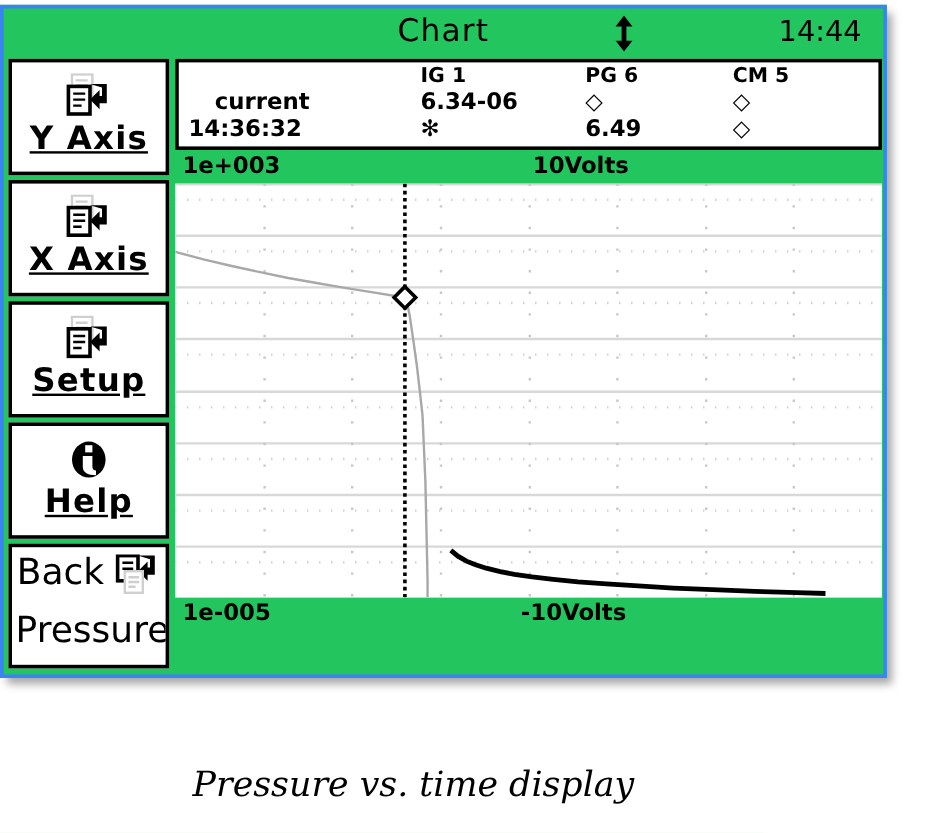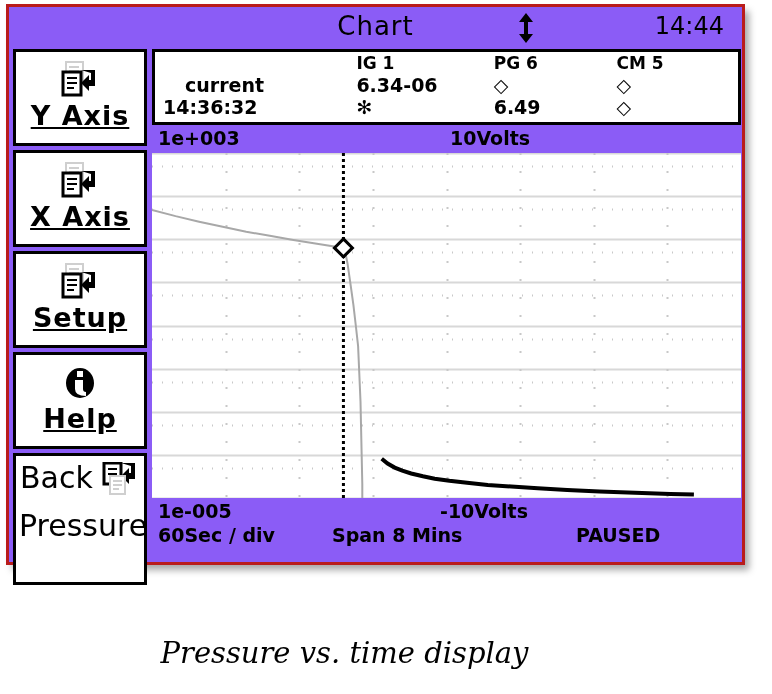--- a/index.html
+++ b/index.html
@@ -7,24 +7,24 @@
     width:772px;height:694px;
     font-family:"DejaVu Sans","Liberation Sans",sans-serif;
     -webkit-font-smoothing:none;
     overflow:hidden;
     position:relative;
   }
 
   
   #device{
     position:absolute;
-    left:6px;top:4px;
+    left:0;top:4px;
     width:739px;height:561px;
-    background:#8b5cf6;
-    border:3px solid #b91c1c;
+    background:#22c55e;
+    border:3px solid #3b82f6;
     box-sizing:border-box;
     box-shadow:5px 6px 7px -1px rgba(0,0,0,0.35);
   }
 
   
   #titlebar{
     position:absolute;
     left:0;top:0;
     width:100%;height:40px;
     box-sizing:border-box;
@@ -78,21 +78,21 @@
   .sbtn-label{
     text-align:center;
     font-size:27px;
     font-weight:bold;
     letter-spacing:1px;
     color:#000;
     line-height:1;
     padding-bottom:9px;
   }
   #btn-yaxis,#btn-xaxis,#btn-setup,#btn-help{height:97px;}
-  #btn-back{height:132px;padding:0;}
+  #btn-back{height:104px;padding:0;}
 
   #btn-back .back-row{
     position:relative;
     height:50px;
   }
   #btn-back .back-label{
     position:absolute;left:4px;top:4px;
     font-size:30px;color:#000;
     font-family:"DejaVu Sans","Liberation Sans",sans-serif;
   }
@@ -360,24 +360,19 @@
         <line id="cursor-line" stroke="#000000" stroke-width="3" stroke-dasharray="3,3" x1="191.425" x2="191.425" y1="0" y2="345"></line>
         <polygon id="cursor-marker" fill="#ffffff" stroke="#000000" stroke-width="3" points="191.425,85.87500000000001 200.425,94.87500000000001 191.425,103.87500000000001 182.425,94.87500000000001"></polygon>
       </svg>
     </div>
 
     <div id="chart-bottom">
       <div class="chart-botrow">
         <span class="lbl-ymin">1e-005</span>
         <span class="lbl-vmin">-10Volts</span>
       </div>
-      <div class="chart-botrow">
-        <span class="lbl-secdiv">60Sec / div</span>
-        <span class="lbl-span">Span 8 Mins</span>
-        <span class="lbl-status">PAUSED</span>
-      </div>
     </div>
 
   </div>
 
 </div>
 
 <div id="caption">Pressure vs. time display</div>
 
 </body></html>

